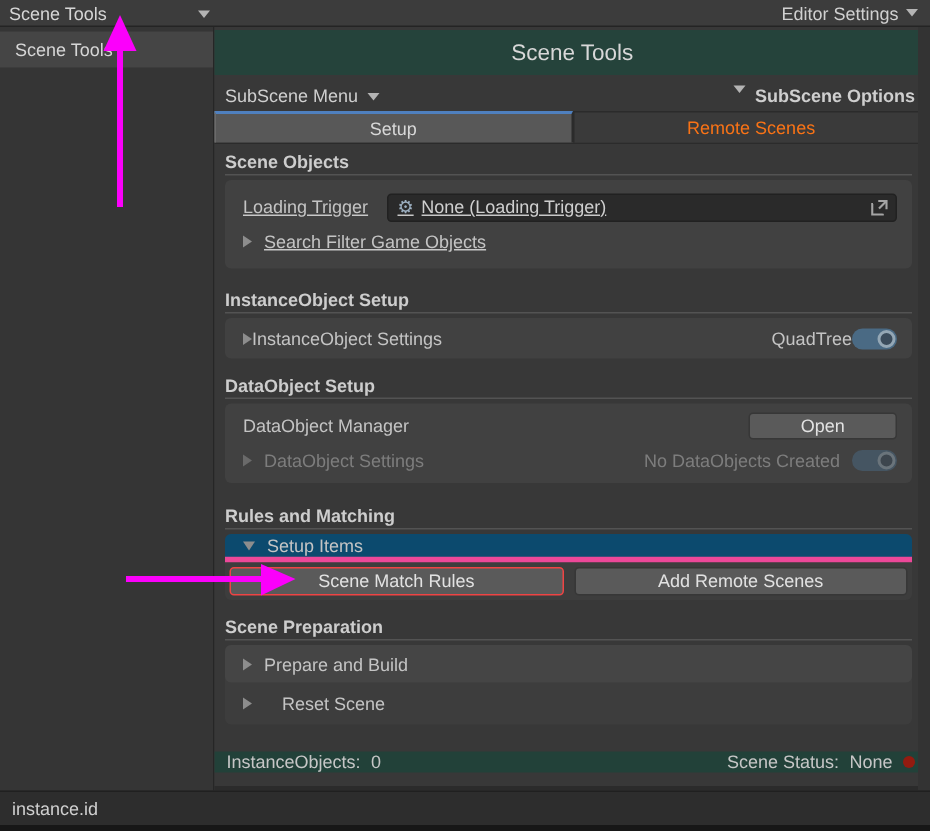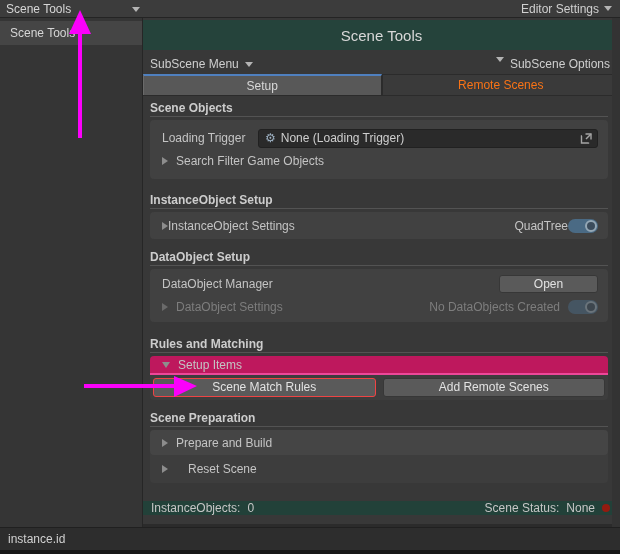--- a/index.html
+++ b/index.html
@@ -39,21 +39,21 @@
   #panel-header {
     left:0; top:2px; width:477px; height:30px; background:#25433b;
     display:flex; align-items:center; justify-content:center;
     font-size:15px; color:#d8d8d8;
   }
   #subscene-toolbar {
     left:0; top:36px; width:477px; height:20px;
     display:flex; align-items:center; padding:0 10px 0 7px; color:#cfcfcf;
   }
   #subscene-toolbar .menu-left { display:flex; align-items:center; gap:6px; }
-  #subscene-toolbar .menu-right { margin-left:auto; display:flex; align-items:flex-start; gap:6px; }
+  #subscene-toolbar .menu-right { margin-left:auto; display:flex; align-items:flex-start; gap:6px;font-weight:bold; }
 
   #tabbar { left:0; top:56px; width:477px; height:22px; display:flex; border-bottom:1px solid #2b2b2b; }
   .tab {
     flex:1; display:flex; align-items:center; justify-content:center; color:#d8d8d8;
   }
   .tab.selected { background:#585858; border-top:2px solid #4f80bf; border-left:1px solid #6a6a6a; border-right:1px solid #2b2b2b; }
   .tab.unselected { background:#3a3a3a; border:1px solid #2b2b2b; border-bottom:none; color:#f97316; }
 
   
   .section-header {
@@ -159,21 +159,21 @@
     <div class="tab selected">
       <span>Setup</span>
     </div>
     <div class="tab unselected">
       <span>Remote Scenes</span>
     </div>
   </div>
 
   <div class="section-header" style="top:83px;">Scene Objects</div>
   <div class="section-divider" style="top:98px;"></div>
-  <div class="groupbox" style="top:102px; height:59px; padding:8px 0 0 12px;">
+  <div class="groupbox" style="top:102px; height:59px; padding:8px 0 0 12px;text-decoration:underline;">
     <div class="row" style="height:20px;">
       <span class="lbl" style="width:96px; flex:none;">Loading Trigger</span>
       <div class="object-field">
         <span class="gear">⚙</span>
         <span class="obj-text">None (Loading Trigger)</span>
         <svg width="13" height="13" viewBox="0 0 13 13">
           <path d="M2 4 h-0.5 v7 h7 v-0.5" fill="none" stroke="#a5a5a5" stroke-width="1.4"></path>
           <path d="M5.5 2 h5.5 v5.5" fill="none" stroke="#a5a5a5" stroke-width="1.4"></path>
           <path d="M11 2 L6 7" stroke="#a5a5a5" stroke-width="1.4"></path>
         </svg>
@@ -213,21 +213,21 @@
       <span style="margin-left:auto;">No DataObjects Created</span>
       <div class="toggle dim">
           <div class="knob"></div>
         </div>
     </div>
   </div>
 
   <div class="section-header" style="top:319px;">Rules and Matching</div>
   <div class="section-divider" style="top:334px;"></div>
   <div class="groupbox" style="top:338px; height:44px; background:#3d3d3d;">
-    <div class="row" style="height:19px; gap:8px; background:#be185d; border-radius:4px 4px 0 0; border-bottom:2px solid #ec4899; padding-left:12px;">
+    <div class="row" style="height:19px; gap:8px; background:#0c4a6e; border-radius:4px 4px 0 0; border-bottom:4px solid #ec4899; padding-left:12px;">
       <span class="fold-arrow-down"></span>
       <span class="lbl">Setup Items</span>
     </div>
     <div class="row" style="height:24px; padding:0 3px; gap:7px;">
       <div class="btn focus-blue" style="flex:1; height:19px;">
         <span>Scene Match Rules</span>
       </div>
       <div class="btn" style="flex:1; height:19px;">
         <span>Add Remote Scenes</span>
       </div>

